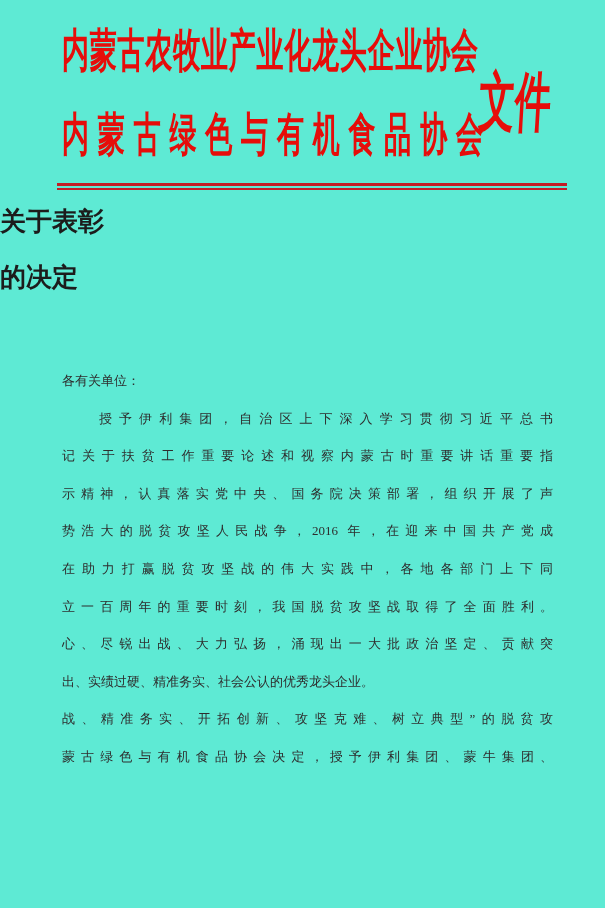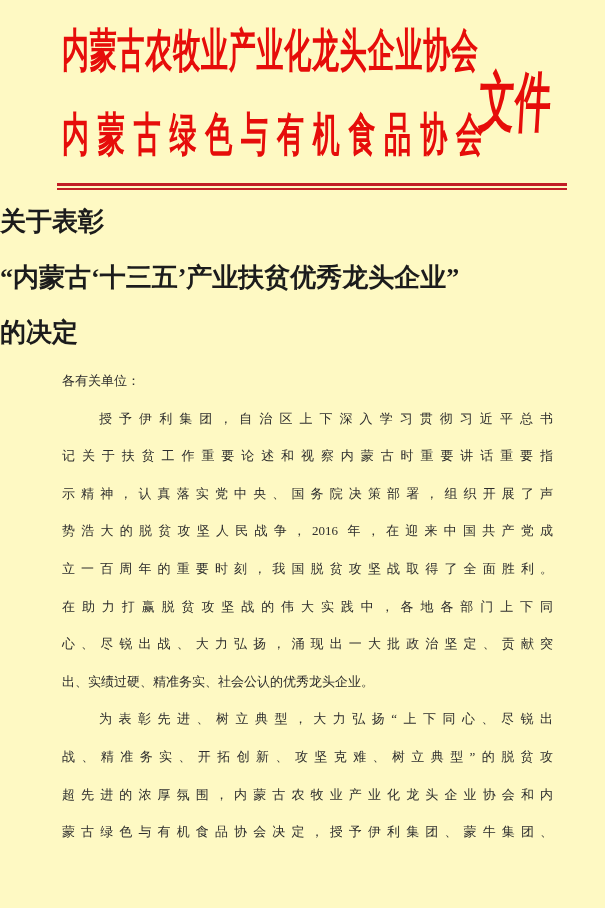--- a/index.html
+++ b/index.html
@@ -1,20 +1,20 @@
 <!DOCTYPE html>
 <html><head>
 <meta charset="utf-8">
 <style>
   html, body { margin: 0; padding: 0; }
   .page {
     position: relative;
     width: 605px;
     height: 908px;
-    background: #fef9c3;
+    background: #5eead4;
     overflow: hidden;
     font-family: "Liberation Serif", "DejaVu Serif", serif;
   }
 
   
   .org-line {
     position: absolute;
     left: 62px;
     width: 416px;
     color: #e60d0a;
@@ -96,39 +96,36 @@
   <div class="letterhead">
     <div class="org-line org-line-1">内蒙古农牧业产业化龙头企业协会</div>
     <div class="org-line org-line-2">内蒙古绿色与有机食品协会</div>
     <div class="doc-type">文件</div>
   </div>
 
   <div class="red-rule"></div>
 
   <div class="doc-title">
     <div class="title-line">关于表彰</div>
-    <div class="title-line">“内蒙古‘十三五’产业扶贫优秀龙头企业”</div>
     <div class="title-line">的决定</div>
   </div>
 
   <div class="doc-body">
     <div class="bline no-just">各有关单位：</div>
 
     <div>
       <div class="bline indent">授予伊利集团，自治区上下深入学习贯彻习近平总书</div>
       <div class="bline">记关于扶贫工作重要论述和视察内蒙古时重要讲话重要指</div>
       <div class="bline">示精神，认真落实党中央、国务院决策部署，组织开展了声</div>
       <div class="bline">势浩大的脱贫攻坚人民战争，2016 年，在迎来中国共产党成</div>
+      <div class="bline">在助力打赢脱贫攻坚战的伟大实践中，各地各部门上下同</div>
       <div class="bline">立一百周年的重要时刻，我国脱贫攻坚战取得了全面胜利。</div>
-      <div class="bline">在助力打赢脱贫攻坚战的伟大实践中，各地各部门上下同</div>
       <div class="bline">心、尽锐出战、大力弘扬，涌现出一大批政治坚定、贡献突</div>
       <div class="bline no-just">出、实绩过硬、精准务实、社会公认的优秀龙头企业。</div>
     </div>
 
     <div>
-      <div class="bline indent">为表彰先进、树立典型，大力弘扬“上下同心、尽锐出</div>
       <div class="bline">战、精准务实、开拓创新、攻坚克难、树立典型”的脱贫攻</div>
-      <div class="bline">超先进的浓厚氛围，内蒙古农牧业产业化龙头企业协会和内</div>
       <div class="bline">蒙古绿色与有机食品协会决定，授予伊利集团、蒙牛集团、</div>
     </div>
   </div>
 
 </div>
 
 </body></html>

